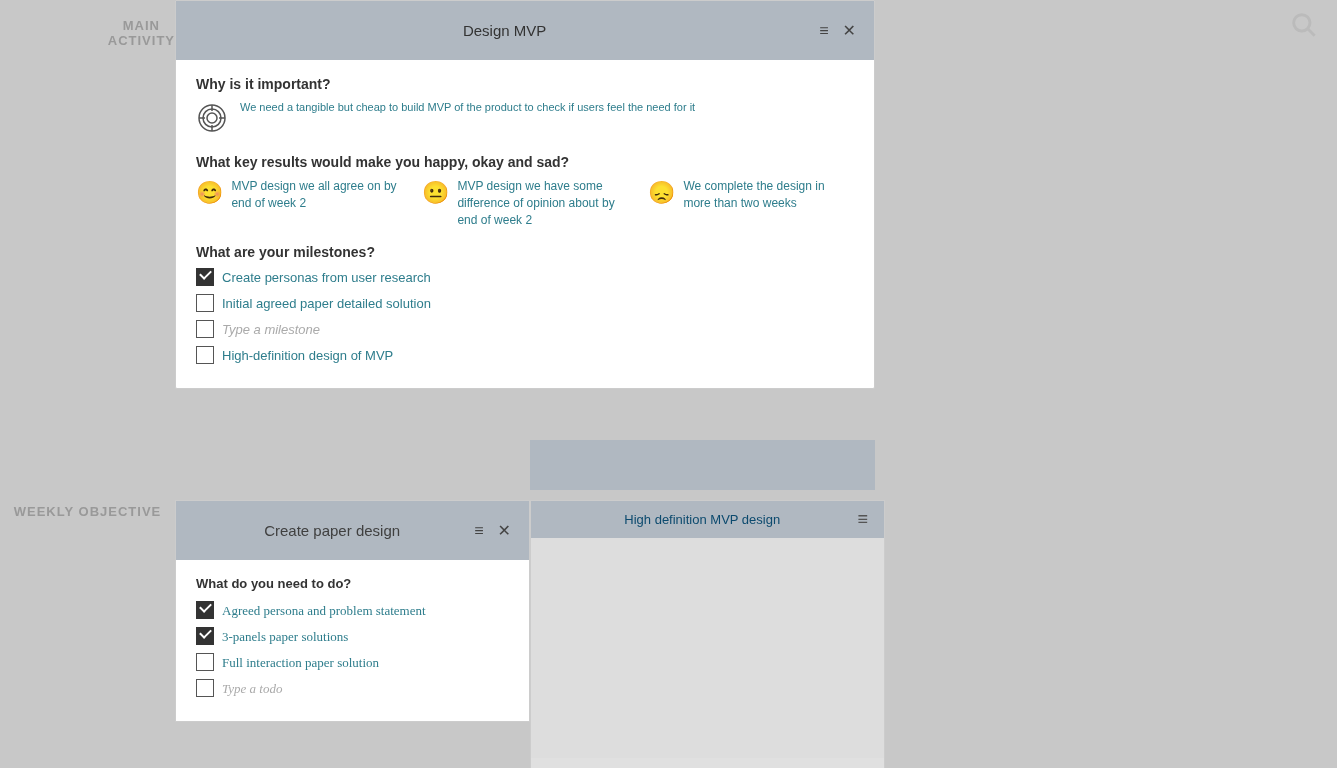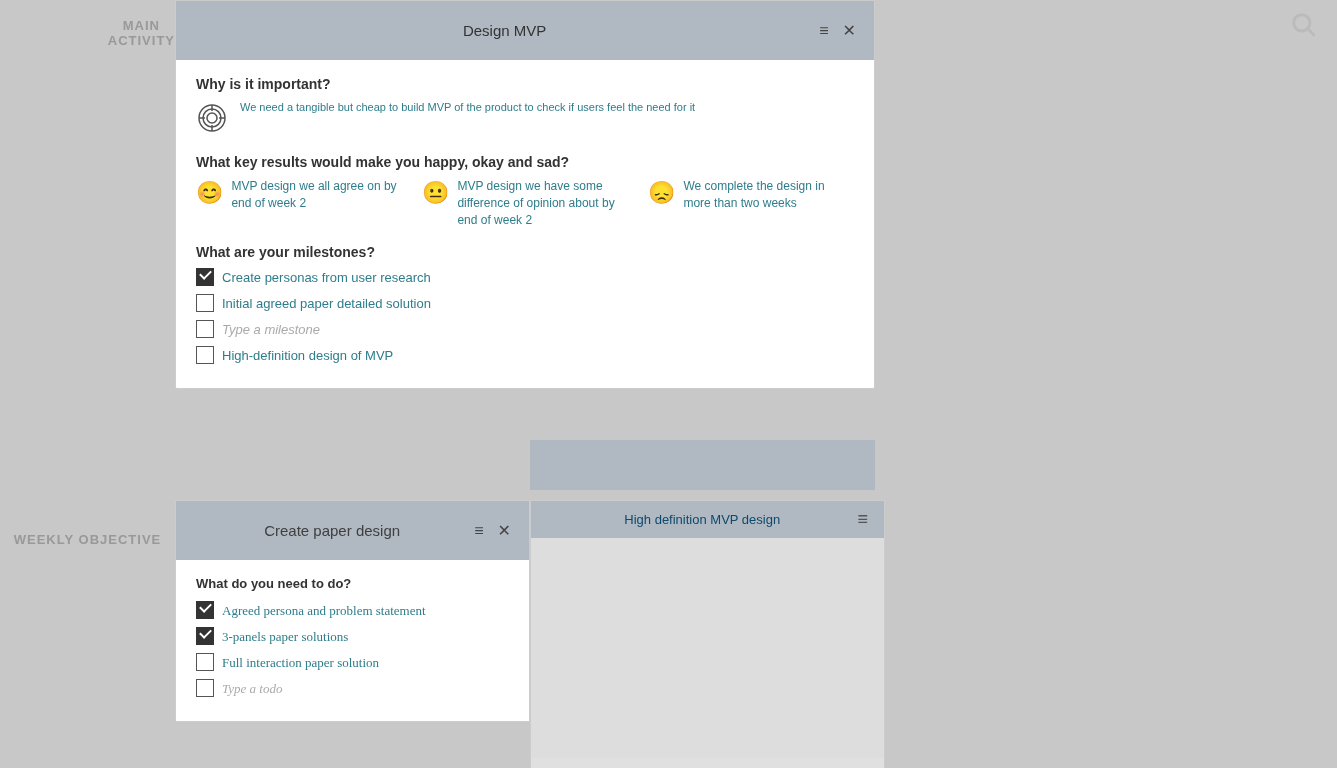--- a/index.html
+++ b/index.html
@@ -281,21 +281,21 @@
   </style>
 </head>
 <body>
 
 <div class="main-bg"></div>
 
 <div class="sidebar-label">
   <div class="main-activity-label">MAIN<br>ACTIVITY</div>
 </div>
 
-<div style="position:absolute; left:0; top:530px; width:175px; text-align:center;">
+<div style="position:absolute; left:0; top:502px; width:175px; text-align:center;">
   <span style="color:#999; font-size:13px; font-weight:bold; letter-spacing:1px; text-transform:uppercase;">WEEKLY
 OBJECTIVE</span>
 </div>
 
 <div class="search-icon-container">
   <svg class="search-icon-svg" viewBox="0 0 24 24">
     <circle cx="11" cy="11" r="7"></circle>
     <line x1="16.5" y1="16.5" x2="22" y2="22"></line>
   </svg>
 </div>

